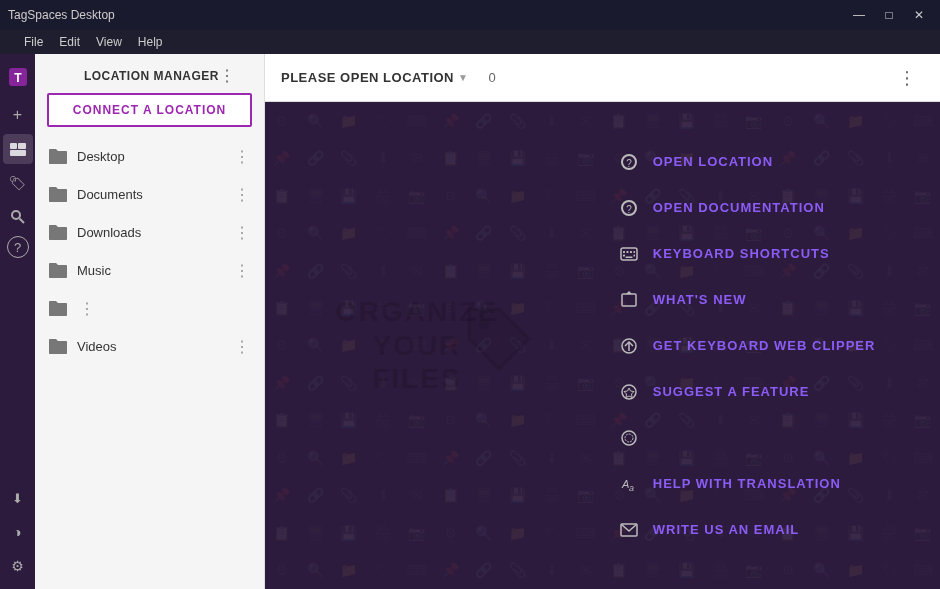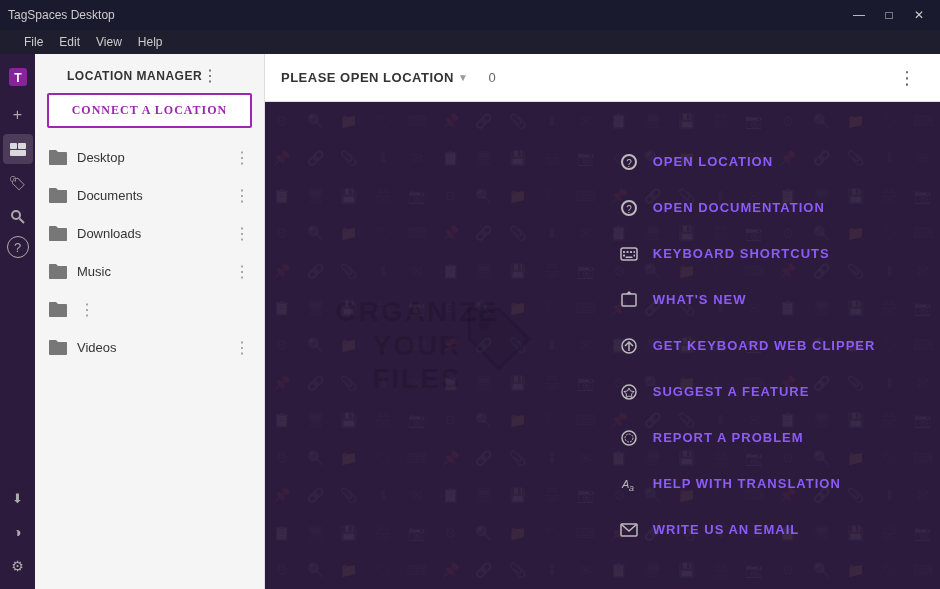--- a/index.html
+++ b/index.html
@@ -96,21 +96,21 @@
       width: 230px;
       background: #f5f5f5;
       display: flex;
       flex-direction: column;
       flex-shrink: 0;
       border-right: 1px solid #ddd;
     }
     .sidebar-header {
       display: flex;
       align-items: center;
-      justify-content: flex-start;
+      justify-content: center;
       padding: 12px 12px 8px 12px;
       margin-left: 20px;
     }
     .sidebar-header-title {
       font-size: 12px;
       font-weight: 700;
       color: #333;
       letter-spacing: 0.5px;
     }
     .sidebar-header-menu {
@@ -124,21 +124,20 @@
       padding: 8px 12px;
       background: white;
       border: 2px solid #9c27b0;
       color: #9c27b0;
       font-size: 12px;
       font-weight: 700;
       letter-spacing: 1px;
       cursor: pointer;
       border-radius: 2px;
       text-align: center;
-      font-family: Liberation Serif, serif;
     }
 
     .location-list {
       flex: 1;
       overflow-y: auto;
     }
     .location-item {
       display: flex;
       align-items: center;
       padding: 8px 12px;
@@ -792,21 +791,20 @@
             <span class="welcome-menu-text">SUGGEST A FEATURE</span>
           </div>
 
           <div class="welcome-menu-item">
             <div class="welcome-menu-icon">
               <svg width="18" height="18" viewBox="0 0 18 18" fill="none">
                 <circle cx="9" cy="9" r="7" stroke="#bbb" stroke-width="1.5"></circle>
                 <circle cx="9" cy="9" r="4" stroke="#bbb" stroke-width="1" stroke-dasharray="2 1"></circle>
               </svg>
             </div>
-            <span class="welcome-menu-text">REPORT A PROBLEM</span>
           </div>
 
           <div class="welcome-menu-item">
             <div class="welcome-menu-icon">
               <svg width="18" height="18" viewBox="0 0 18 18" fill="none">
                 <text x="2" y="13" font-size="11" fill="#bbb" font-style="italic">A</text>
                 <text x="9" y="16" font-size="9" fill="#bbb" font-style="italic">a</text>
               </svg>
             </div>
             <span class="welcome-menu-text">HELP WITH TRANSLATION</span>

